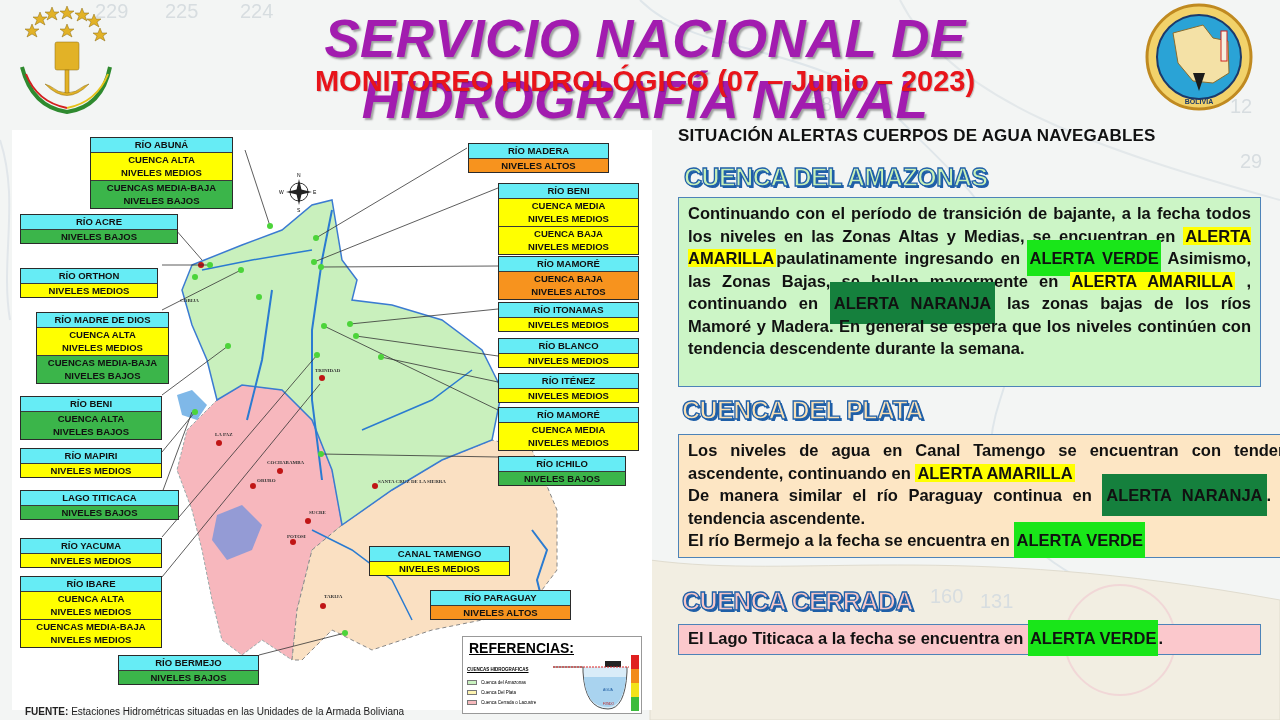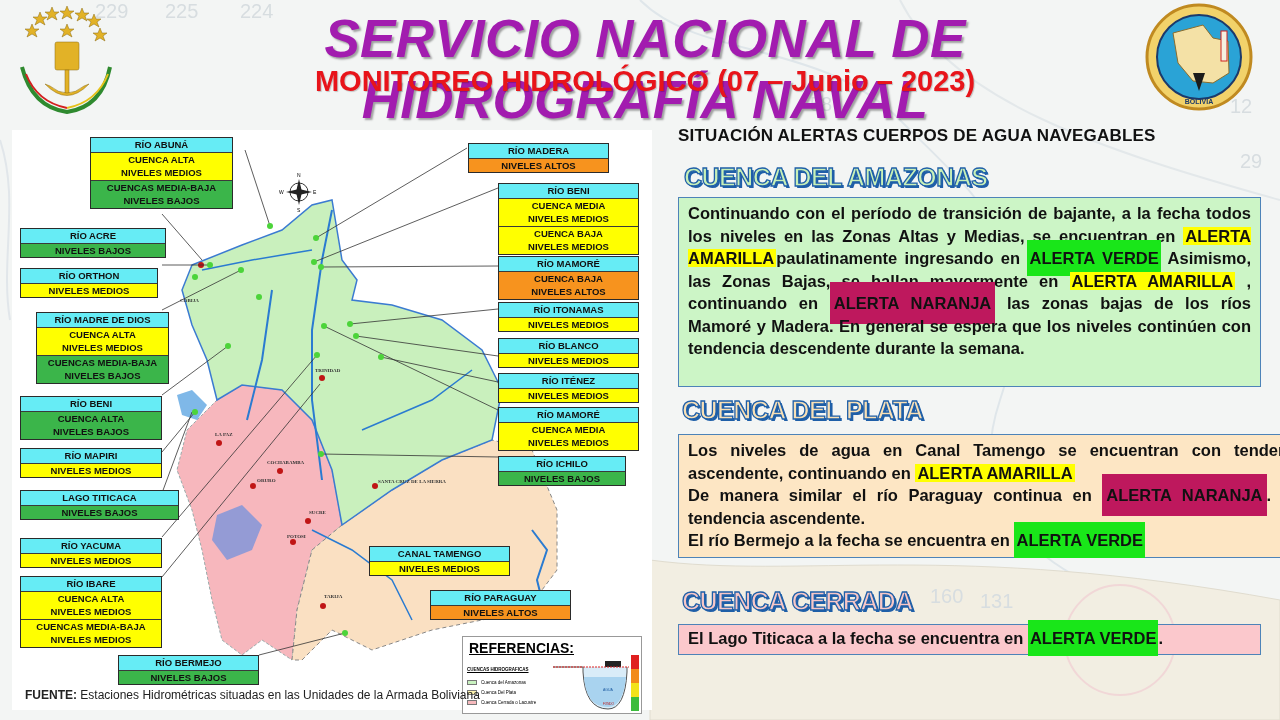--- a/index.html
+++ b/index.html
@@ -37,21 +37,21 @@
     color: #111; text-align: center; line-height: 13.5px;
   }
   .lbl .r { display: block; }
   .c-head { background: #66ecf5; }
   .c-yel { background: #ffff00; }
   .c-grn { background: #3bb54a; }
   .c-org { background: #f7931e; }
   .lbl .sep { border-top: 1px solid #3a3a3a; }
 
   .fuente {
-    position: absolute; left: 25px; top: 688px; font-size: 12px; color: #222;
+    position: absolute; left: 25px; top: 706px; font-size: 10px; color: #222;
   }
   .fuente b { font-weight: bold; }
 
   .legend-box {
     position: absolute; left: 462px; top: 636px; width: 180px; height: 78px;
     background: #fff; border: 1px solid #999;
   }
   .legend-title { position: absolute; left: 6px; top: 3px; font-size: 14px; font-weight: bold; text-decoration: underline; }
   .legend-sub { position: absolute; left: 4px; top: 30px; font-size: 4.5px; font-weight: bold; text-decoration: underline; }
   .legend-item { position: absolute; left: 4px; font-size: 4.5px; display: flex; align-items: center; gap: 4px; }
@@ -72,21 +72,21 @@
 
   .tbox {
     position: absolute; border: 1px solid #4d83b8; font-size: 16.5px; font-weight: bold;
     color: #111; line-height: 22.5px; padding: 4px 9px; text-align: justify;
   }
   .tb-amazon { left: 678px; top: 197px; width: 583px; height: 190px; background: #ccf5c6; }
   .tb-plata { left: 678px; top: 434px; width: 643px; height: 124px; background: #fde6c4; }
   .tb-cerrada { left: 678px; top: 624px; width: 583px; height: 31px; background: #fbc8cc; padding-top: 2px; }
   .hl-y { background: #ffff00; padding: 0 2px; }
   .hl-g { background: #19e619; padding: 9px 2px; }
-  .hl-o { background: #be185d; padding: 12px 4px; }
+  .hl-o { background: #15803d; padding: 12px 4px; }
 </style>
 </head>
 <body>
 
 <div class="bg-layer">
   <svg width="1280" height="720" style="position:absolute;left:0;top:0">
     <path d="M640 0 C 700 60, 820 40, 900 120 S 1050 250, 1000 400 S 1100 600, 1280 650" fill="none" stroke="#dfe6ea" stroke-width="2"></path>
     <path d="M900 0 C 950 100, 1100 150, 1280 200" fill="none" stroke="#e3e8ea" stroke-width="2"></path>
     <path d="M650 560 C 800 580, 950 540, 1280 600 L 1280 720 L 650 720 Z" fill="#f2eee2" stroke="#e0dccf"></path>
     <circle cx="1120" cy="640" r="55" fill="none" stroke="#f1d7d7" stroke-width="2"></circle>
@@ -230,21 +230,21 @@
   </svg>
 </div>
 
 <div class="lbl" style="left:90px;top:137px;width:143px">
   <span class="r c-head">RÍO ABUNÁ</span>
   <span class="r c-yel sep">CUENCA ALTA</span>
   <span class="r c-yel">NIVELES MEDIOS</span>
   <span class="r c-grn sep">CUENCAS MEDIA-BAJA</span>
   <span class="r c-grn">NIVELES BAJOS</span>
 </div>
-<div class="lbl" style="left:20px;top:228px;width:146px">
+<div class="lbl" style="left:20px;top:214px;width:158px">
   <span class="r c-head">RÍO ACRE</span>
   <span class="r c-grn sep">NIVELES BAJOS</span>
 </div>
 <div class="lbl" style="left:20px;top:268px;width:138px">
   <span class="r c-head">RÍO ORTHON</span>
   <span class="r c-yel sep">NIVELES MEDIOS</span>
 </div>
 <div class="lbl" style="left:36px;top:312px;width:133px">
   <span class="r c-head">RÍO MADRE DE DIOS</span>
   <span class="r c-yel sep">CUENCA ALTA</span>

